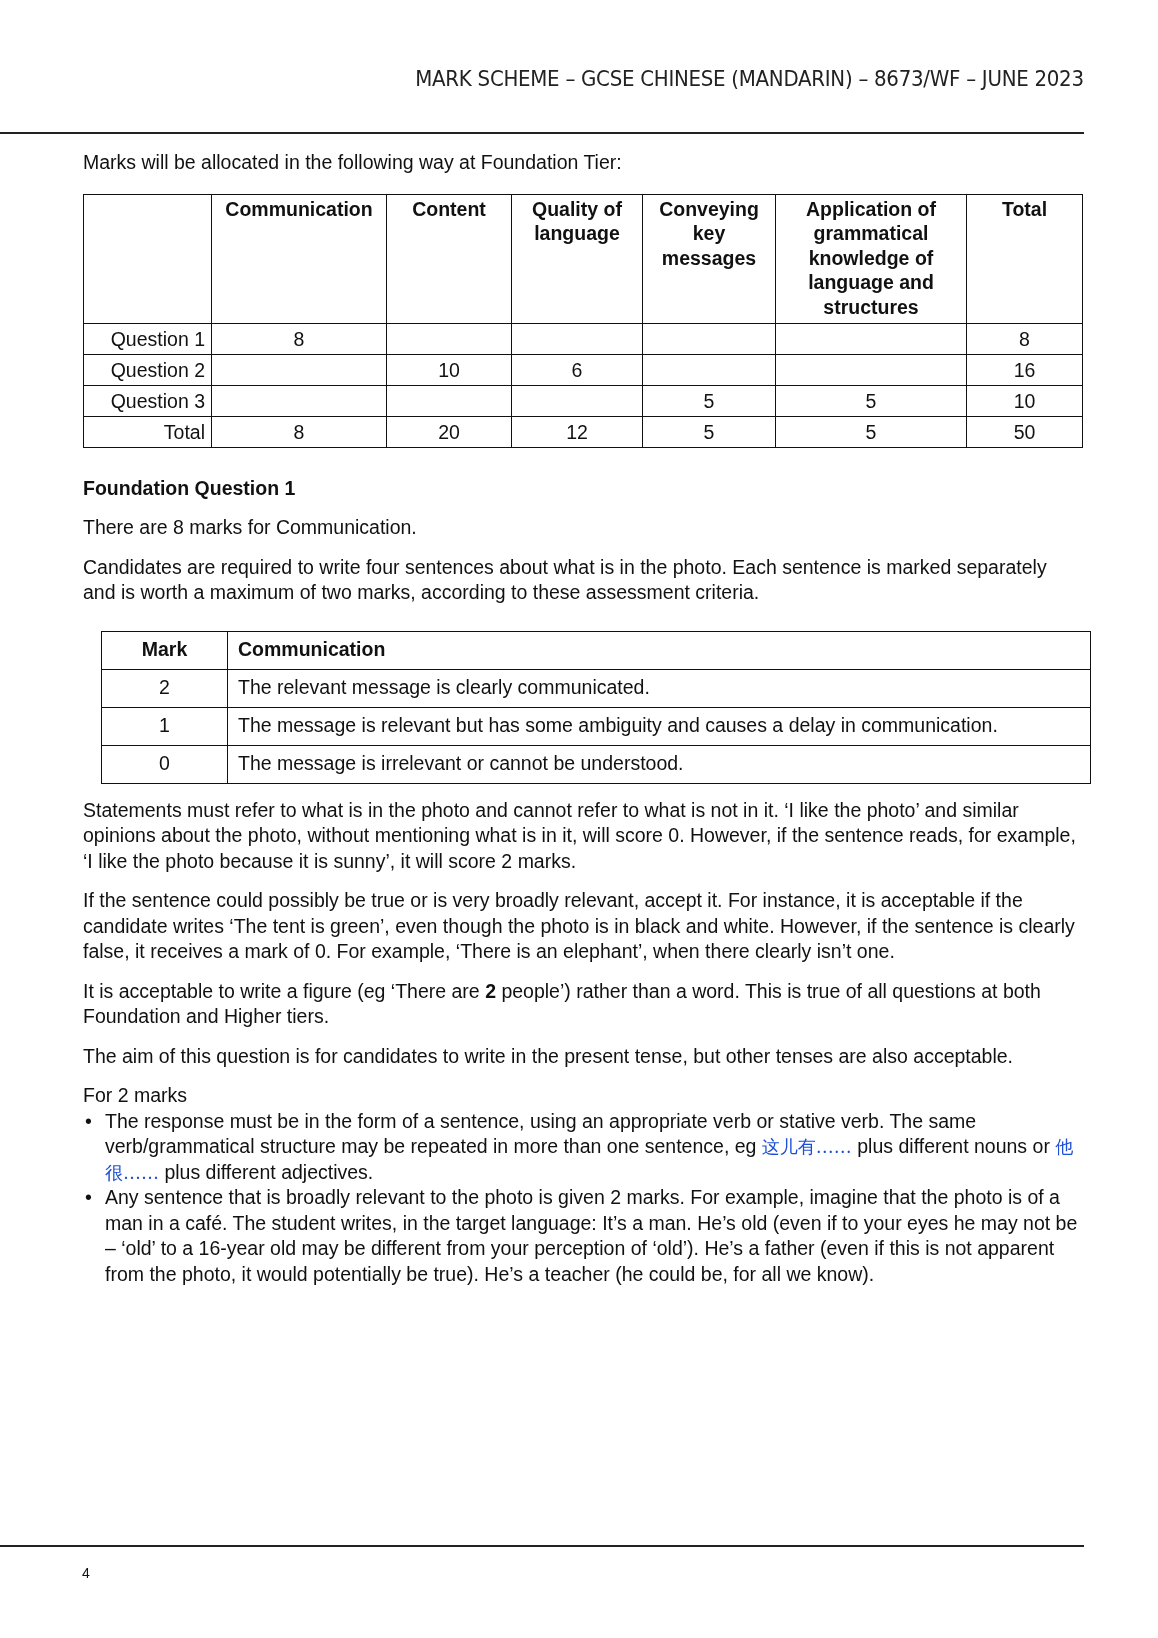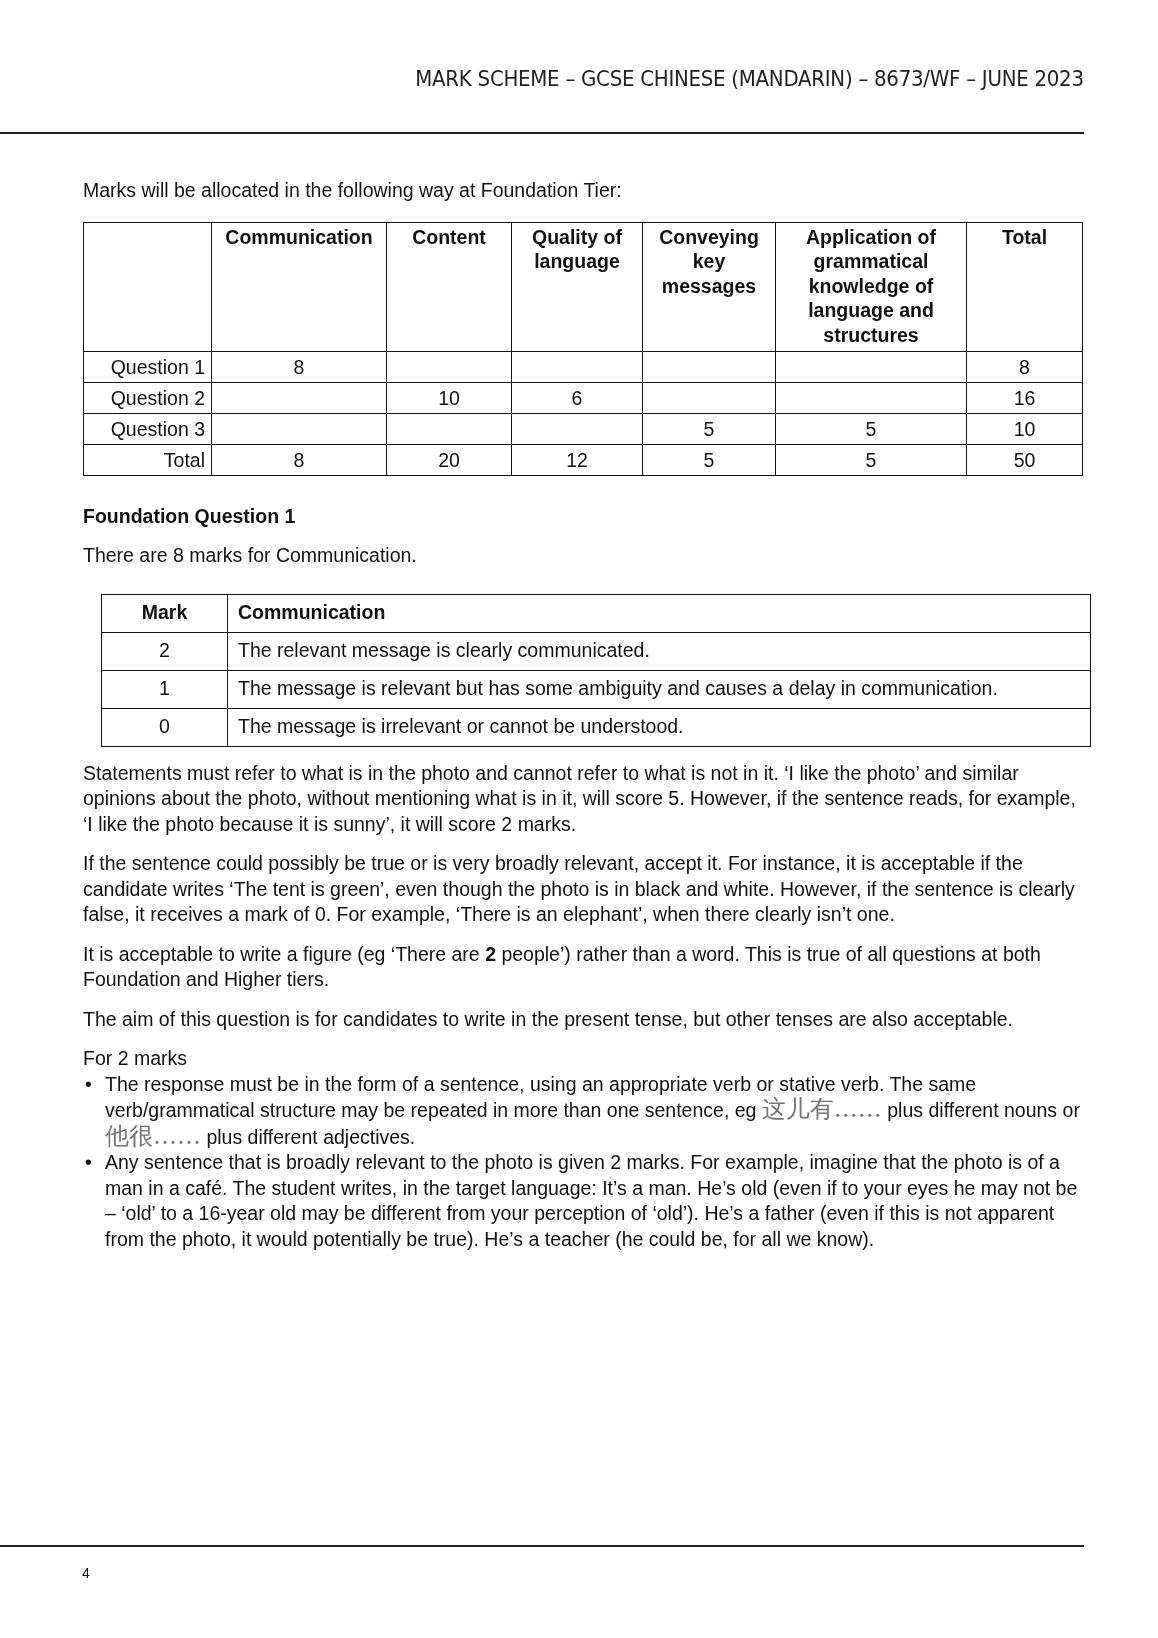--- a/index.html
+++ b/index.html
@@ -1,38 +1,38 @@
 <!DOCTYPE html>
 <html><head>
 <meta charset="utf-8">
 <style>
   html, body { margin:0; padding:0; background:#fff; }
   body { width:1158px; height:1638px; position:relative; font-family:"Liberation Sans", sans-serif; color:#111; overflow:hidden; }
   .header-title { position:absolute; top:66px; right:74px; font-family:"DejaVu Sans", sans-serif; font-size:22px; font-weight:normal; letter-spacing:-0.3px; color:#222; transform:scaleX(0.9); transform-origin:right center; }
   .header-rule { position:absolute; top:132px; left:0; width:1084px; height:1.5px; background:#222; }
   .footer-rule { position:absolute; top:1545px; left:0; width:1084px; height:1.5px; background:#222; }
   .page-number { position:absolute; top:1565px; left:82px; font-size:14px; }
-  .content { position:absolute; left:83px; top:178px; width:1000px; font-size:19.5px; line-height:25.5px; }
+  .content { position:absolute; left:83px; top:150px; width:1000px; font-size:19.5px; line-height:25.5px; }
   p { margin:0; }
   .intro { margin-bottom:18px; }
   table.marks { border-collapse:collapse; width:1000px; font-size:19.5px; }
   table.marks th, table.marks td { border:1.3px solid #111; padding:0 6px; }
   table.marks th { font-weight:bold; vertical-align:top; text-align:center; height:126px; padding-top:2px; line-height:24.5px; }
   table.marks td { height:30px; text-align:center; line-height:28px; }
   table.marks td.rowlabel { text-align:right; padding-left:10px; }
   .section-heading { font-weight:bold; margin-top:28px; }
   .para { margin-top:14px; }
   table.criteria { border-collapse:collapse; width:990px; margin-left:18px; margin-top:25px; font-family:"Liberation Sans", sans-serif; font-size:19.5px; }
   table.criteria th, table.criteria td { border:1.3px solid #111; height:37px; padding:0 10px; }
   table.criteria th { font-weight:bold; text-align:left; }
   table.criteria th.markcol, table.criteria td.markcol { text-align:center; width:105px; }
   ul.bullets { margin:0; padding:0 0 0 22px; list-style:none; }
   ul.bullets li { position:relative; }
   ul.bullets li::before { content:"\2022"; position:absolute; left:-20px; top:0; }
-  .cjk { font-family:"DejaVu Serif", serif; font-size:24px; color:#737373; }
+  .cjk { font-family:"DejaVu Serif", serif; font-size:18px; color:#1d4ed8; }
   .b { font-weight:bold; }
 </style>
 </head>
 <body>
 
 <div class="header-title">MARK SCHEME – GCSE CHINESE (MANDARIN) – 8673/WF – JUNE 2023</div>
 <div class="header-rule"></div>
 
 <div class="content">
   <p class="intro">Marks will be allocated in the following way at Foundation Tier:</p>
@@ -84,20 +84,21 @@
         <td>12</td>
         <td>5</td>
         <td>5</td>
         <td>50</td>
       </tr>
     </tbody>
   </table>
 
   <p class="section-heading">Foundation Question 1</p>
   <p class="para">There are 8 marks for Communication.</p>
+  <p class="para">Candidates are required to write four sentences about what is in the photo.  Each sentence is marked separately and is worth a maximum of two marks, according to these assessment criteria.</p>
 
   <table class="criteria">
     <tbody>
         <tr>
       <th class="markcol">Mark</th>
       <th>Communication</th>
     </tr>
     <tr>
       <td class="markcol">2</td>
       <td>The relevant message is clearly communicated.</td>
@@ -106,21 +107,21 @@
       <td class="markcol">1</td>
       <td>The message is relevant but has some ambiguity and causes a delay in communication.</td>
     </tr>
     <tr>
       <td class="markcol">0</td>
       <td>The message is irrelevant or cannot be understood.</td>
     </tr>
   </tbody>
     </table>
 
-  <p class="para">Statements must refer to what is in the photo and cannot refer to what is not in it.  ‘I like the photo’ and similar opinions about the photo, without mentioning what is in it, will score 5.  However, if the sentence reads, for example, ‘I like the photo because it is sunny’, it will score 2 marks.</p>
+  <p class="para">Statements must refer to what is in the photo and cannot refer to what is not in it.  ‘I like the photo’ and similar opinions about the photo, without mentioning what is in it, will score 0.  However, if the sentence reads, for example, ‘I like the photo because it is sunny’, it will score 2 marks.</p>
   <p class="para">If the sentence could possibly be true or is very broadly relevant, accept it.  For instance, it is acceptable if the candidate writes ‘The tent is green’, even though the photo is in black and white.  However, if the sentence is clearly false, it receives a mark of 0.  For example, ‘There is an elephant’, when there clearly isn’t one.</p>
   <p class="para"><span>It is acceptable to write a figure (eg ‘There are </span><span class="b">2</span><span> people’) rather than a word.  This is true of all questions at both Foundation and Higher tiers.</span></p>
   <p class="para">The aim of this question is for candidates to write in the present tense, but other tenses are also acceptable.</p>
   <p class="para">For 2 marks</p>
   <ul class="bullets">
     <li><span>The response must be in the form of a sentence, using an appropriate verb or stative verb.  The same verb/grammatical structure may be repeated in more than one sentence, eg </span><span class="cjk">这儿有……</span><span> plus different nouns or </span><span class="cjk">他很……</span><span>  plus different adjectives.</span></li>
     <li>Any sentence that is broadly relevant to the photo is given 2 marks.  For example, imagine that the photo is of a man in a café.  The student writes, in the target language: It’s a man.  He’s old (even if to your eyes he may not be – ‘old’ to a 16-year old may be different from your perception of ‘old’).  He’s a father (even if this is not apparent from the photo, it would potentially be true).  He’s a teacher (he could be, for all we know).</li>
   </ul>
 </div>
 

